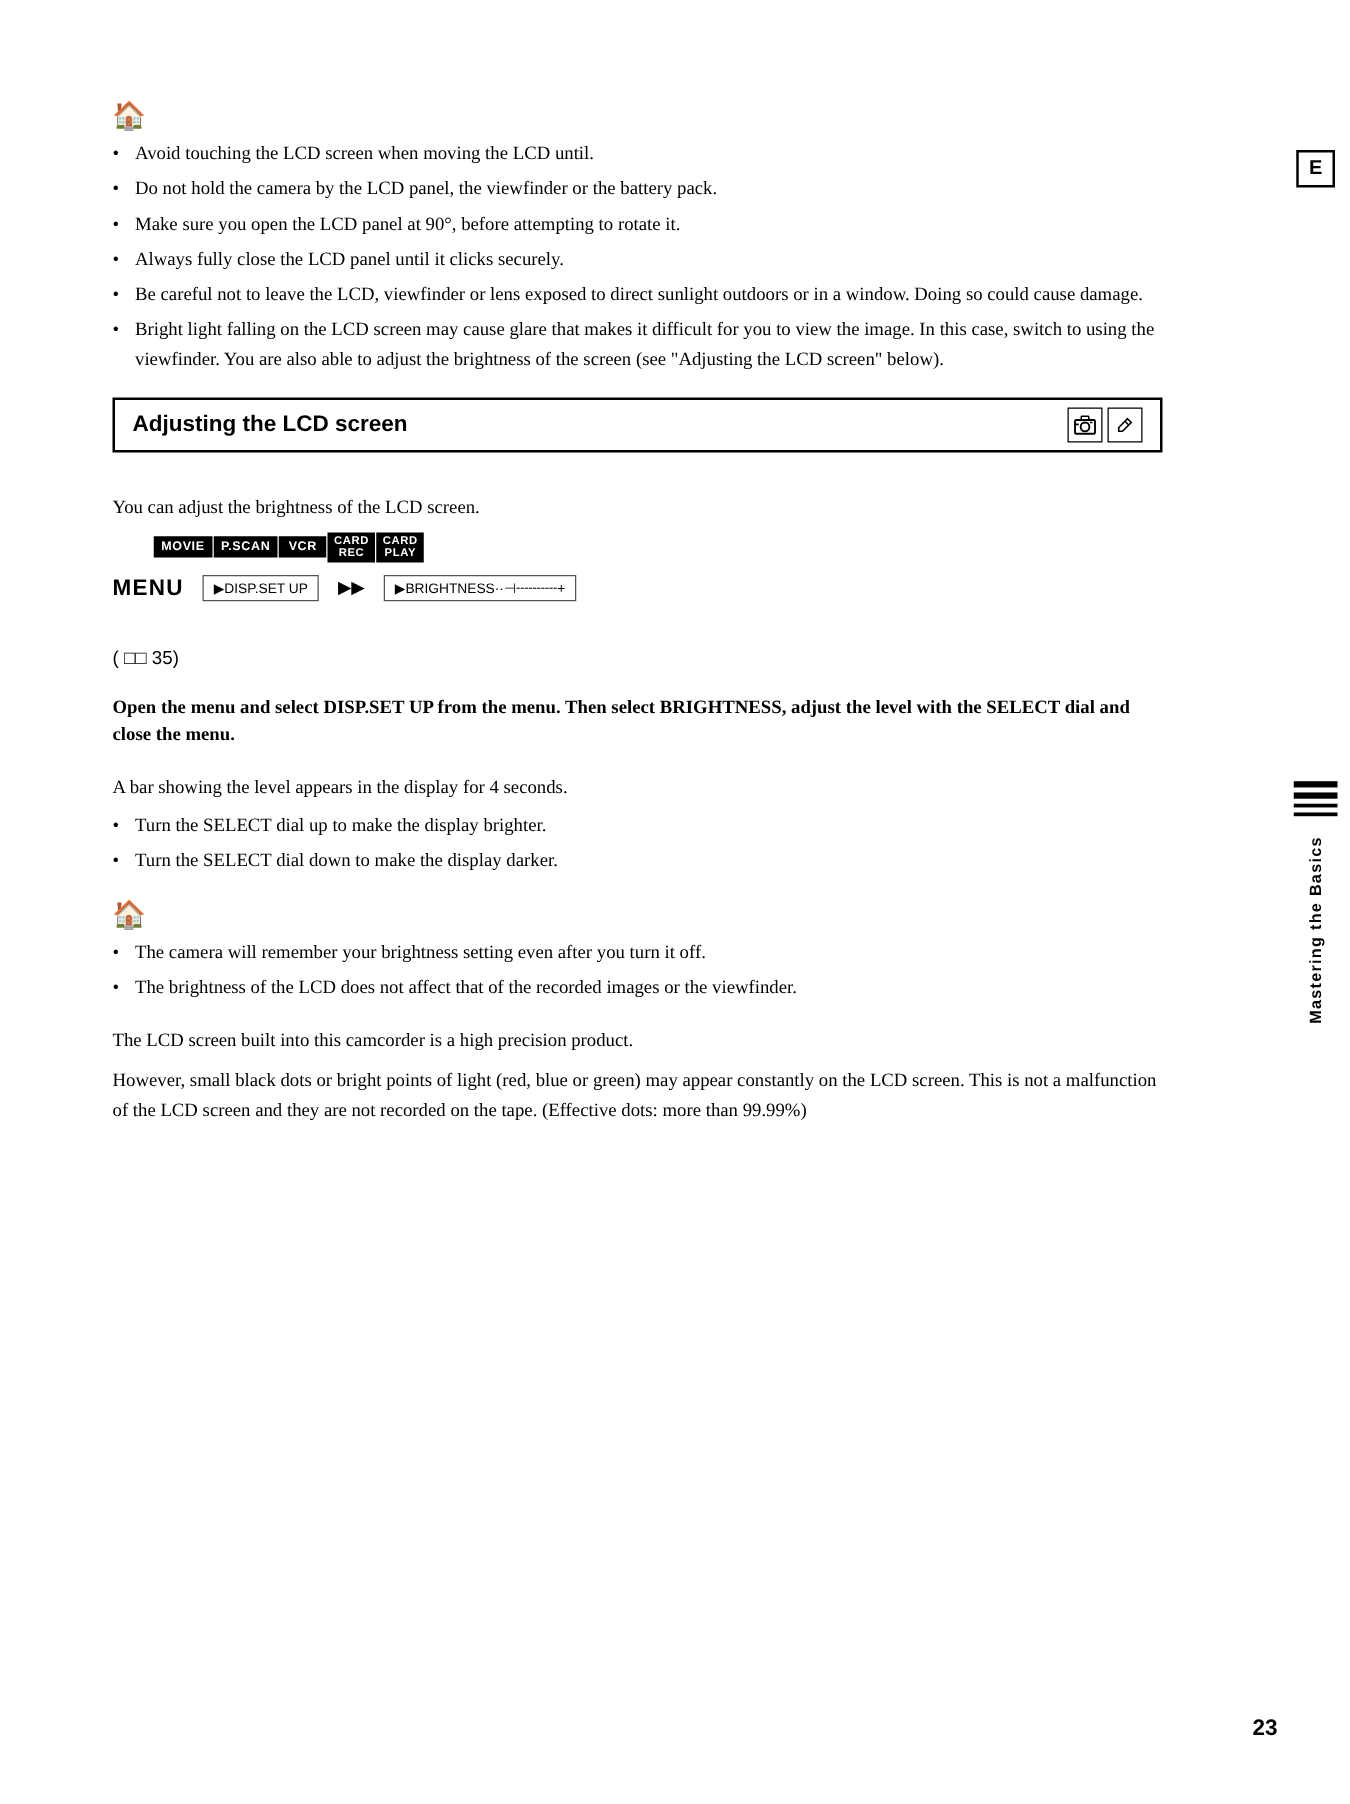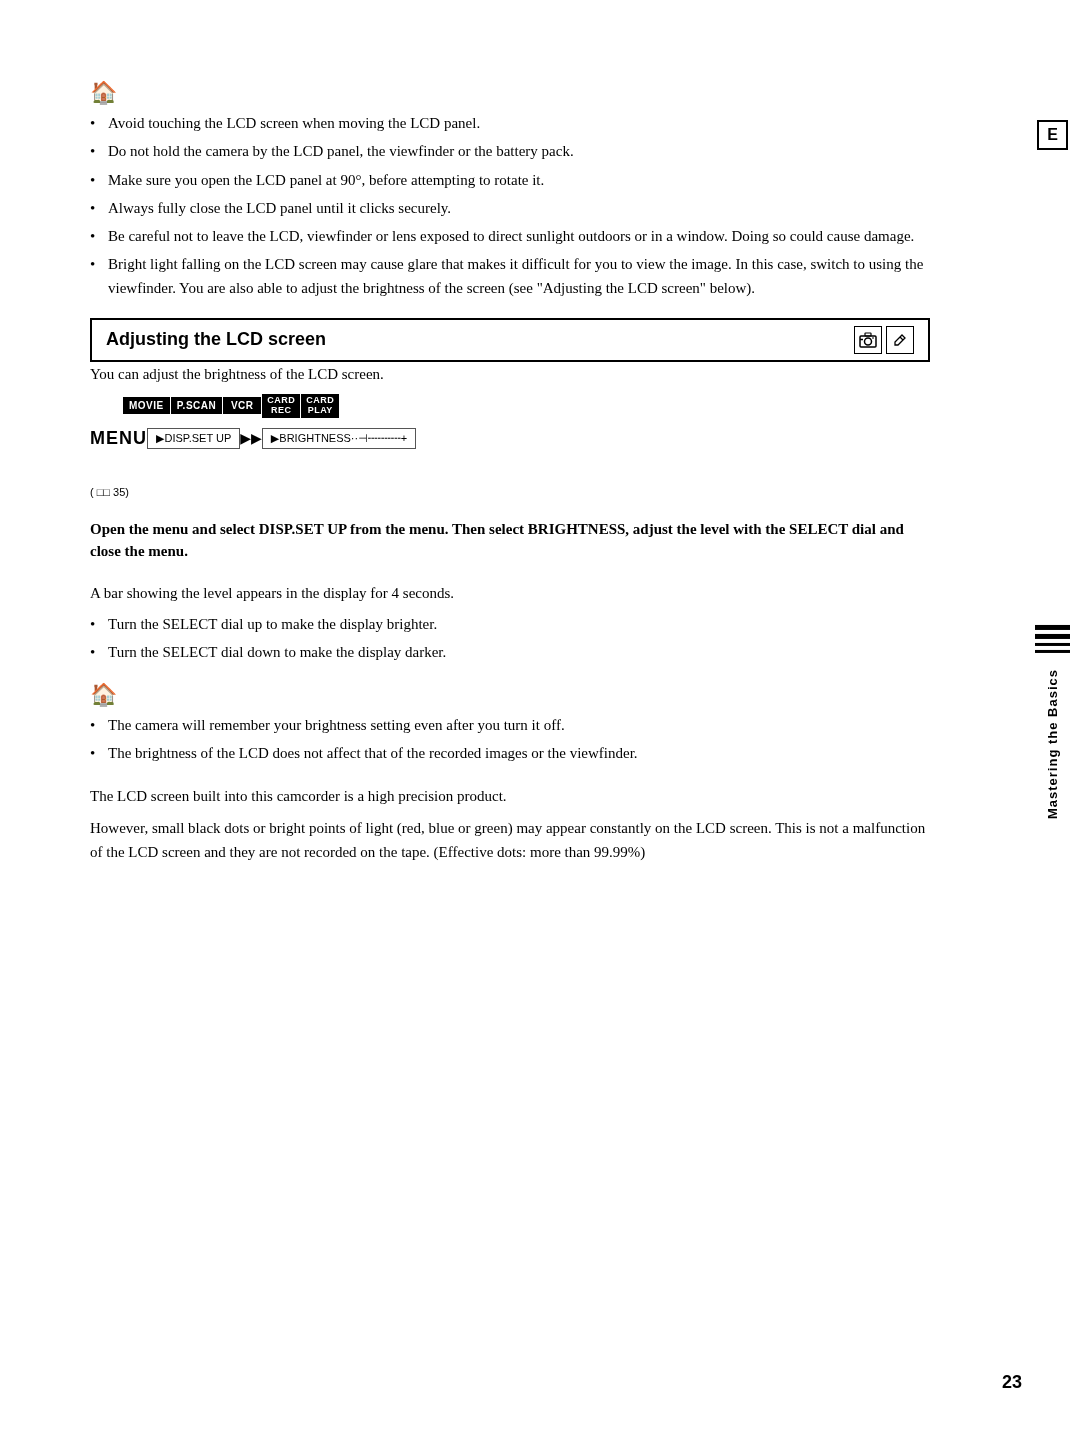--- a/index.html
+++ b/index.html
@@ -108,21 +108,21 @@
     }
 
     
     .section-box {
       border: 2px solid #000;
       padding: 6px 14px;
       display: inline-flex;
       align-items: center;
       justify-content: space-between;
       width: 100%;
-      margin-bottom: 0;
+      margin-bottom: 32px;
     }
     .section-box-title {
       font-size: 18px;
       font-weight: bold;
       font-family: Arial, sans-serif;
     }
     .section-box-icons {
       display: flex;
       gap: 4px;
       align-items: center;
@@ -163,42 +163,42 @@
       flex-direction: column;
       line-height: 1.1;
       padding: 2px 5px;
       font-size: 9px;
     }
 
     
     .menu-flow {
       display: flex;
       align-items: center;
-      gap: 0;
+      gap: 15px;
       margin-bottom: 6px;
     }
     .menu-word {
       font-family: Arial, sans-serif;
       font-size: 18px;
       font-weight: 900;
       letter-spacing: 1px;
     }
     .menu-step {
       border: 1px solid #555;
       padding: 3px 8px;
       font-size: 11px;
       font-family: Arial, sans-serif;
       white-space: nowrap;
     }
     .menu-arrow-double {
       font-size: 14px;
     }
 
     .page-ref {
-      font-size: 11px;
+      font-size: 15px;
       margin-bottom: 20px;
       font-family: Arial, sans-serif;
       margin-top: 37px;
     }
 
     
     .bold-instruction {
       font-weight: bold;
       font-size: 15px;
       line-height: 1.5;
@@ -239,21 +239,21 @@
 <body>
 
 <div class="page-container">
   <div class="main-content">
 
     
     <span class="note-icon">🏠</span>
 
     
     <ul class="bullet-list">
-      <li>Avoid touching the LCD screen when moving the LCD panel.</li>
+      <li>Avoid touching the LCD screen when moving the LCD until.</li>
       <li>Do not hold the camera by the LCD panel, the viewfinder or the battery pack.</li>
       <li>Make sure you open the LCD panel at 90°, before attempting to rotate it.</li>
       <li>Always fully close the LCD panel until it clicks securely.</li>
       <li>Be careful not to leave the LCD, viewfinder or lens exposed to direct sunlight outdoors or in a window. Doing so could cause damage.</li>
       <li>Bright light falling on the LCD screen may cause glare that makes it difficult for you to view the image. In this case, switch to using the viewfinder. You are also able to adjust the brightness of the screen (see "Adjusting the LCD screen" below).</li>
     </ul>
 
     
     <div class="section-box">
       <span class="section-box-title">Adjusting the LCD screen</span>

